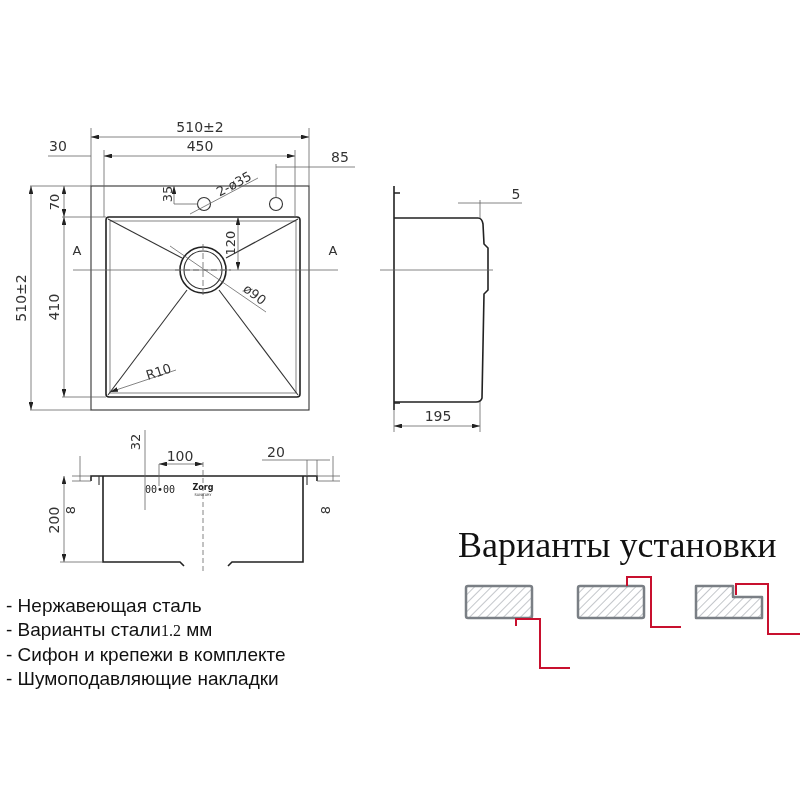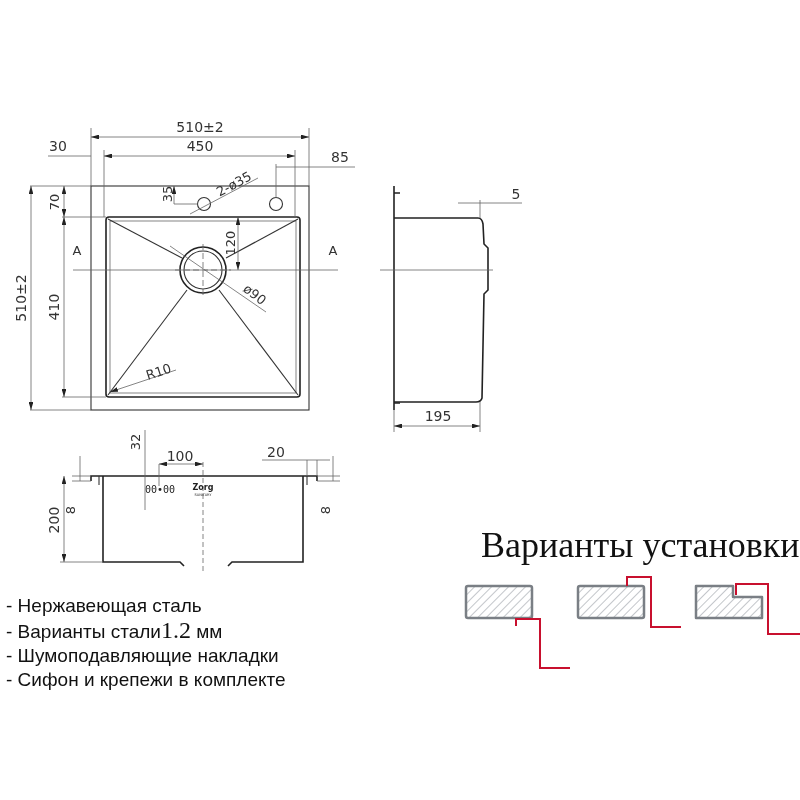--- a/index.html
+++ b/index.html
@@ -8,23 +8,23 @@
   .dim { font-family: "DejaVu Sans", sans-serif; font-size: 14px; fill: #333; }
   .dim-sm { font-family: "DejaVu Sans", sans-serif; font-size: 13px; fill: #333; }
   .thin { stroke: #666; stroke-width: 0.8; fill: none; }
   .thick { stroke: #222; stroke-width: 1.6; fill: none; }
   .med { stroke: #333; stroke-width: 1.1; fill: none; }
   .features {
     position: absolute; left: 6px; top: 594px; margin: 0; padding: 0; list-style: none;
     font-family: "Liberation Sans", sans-serif; font-size: 19px; color: #111; line-height: 24px;
   }
   .features li { white-space: nowrap; }
-  .features .num { font-family: "Liberation Serif", serif; font-size: 24px; }
+  .features .num { font-family: "Liberation Serif", serif; font-size: 16px; }
   .install-title {
-    position: absolute; left: 481px; top: 524px;
+    position: absolute; left: 458px; top: 524px;
     font-family: "Liberation Serif", serif; font-size: 36px; color: #111; white-space: nowrap;
   }
 </style>
 </head>
 <body>
 
 <svg width="800" height="800" viewBox="0 0 800 800">
   <defs>
     <marker id="arr" viewBox="0 0 10 6" refX="10" refY="3" markerWidth="10" markerHeight="6" orient="auto-start-reverse">
       <path d="M0,0 L10,3 L0,6 z" fill="#222"></path>
@@ -179,17 +179,17 @@
     <g>
       <path d="M696,586 L733,586 L733,597 L762,597 L762,618 L696,618 Z" fill="url(#hatch)" stroke="#7a7f85" stroke-width="2.5" stroke-linejoin="round"></path>
       <path d="M736,595 L736,584 L768,584 L768,634 L800,634" fill="none" stroke="#c8102e" stroke-width="2"></path>
     </g>
   </g>
 </svg>
 
 <ul class="features">
   <li><span>- </span><span>Нержавеющая сталь</span></li>
   <li><span>- </span><span>Варианты стали</span><span class="num">1.2</span><span> мм</span></li>
+  <li><span>- </span><span>Сифон и крепежи в комплекте</span></li>
   <li><span>- </span><span>Шумоподавляющие накладки</span></li>
-  <li><span>- </span><span>Сифон и крепежи в комплекте</span></li>
 </ul>
 
 <div class="install-title">Варианты установки</div>
 
 </body></html>

